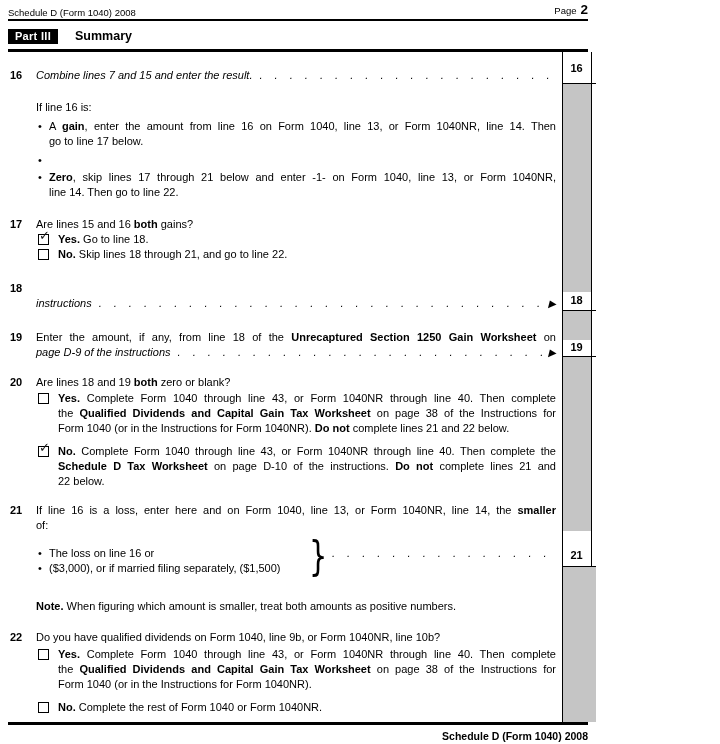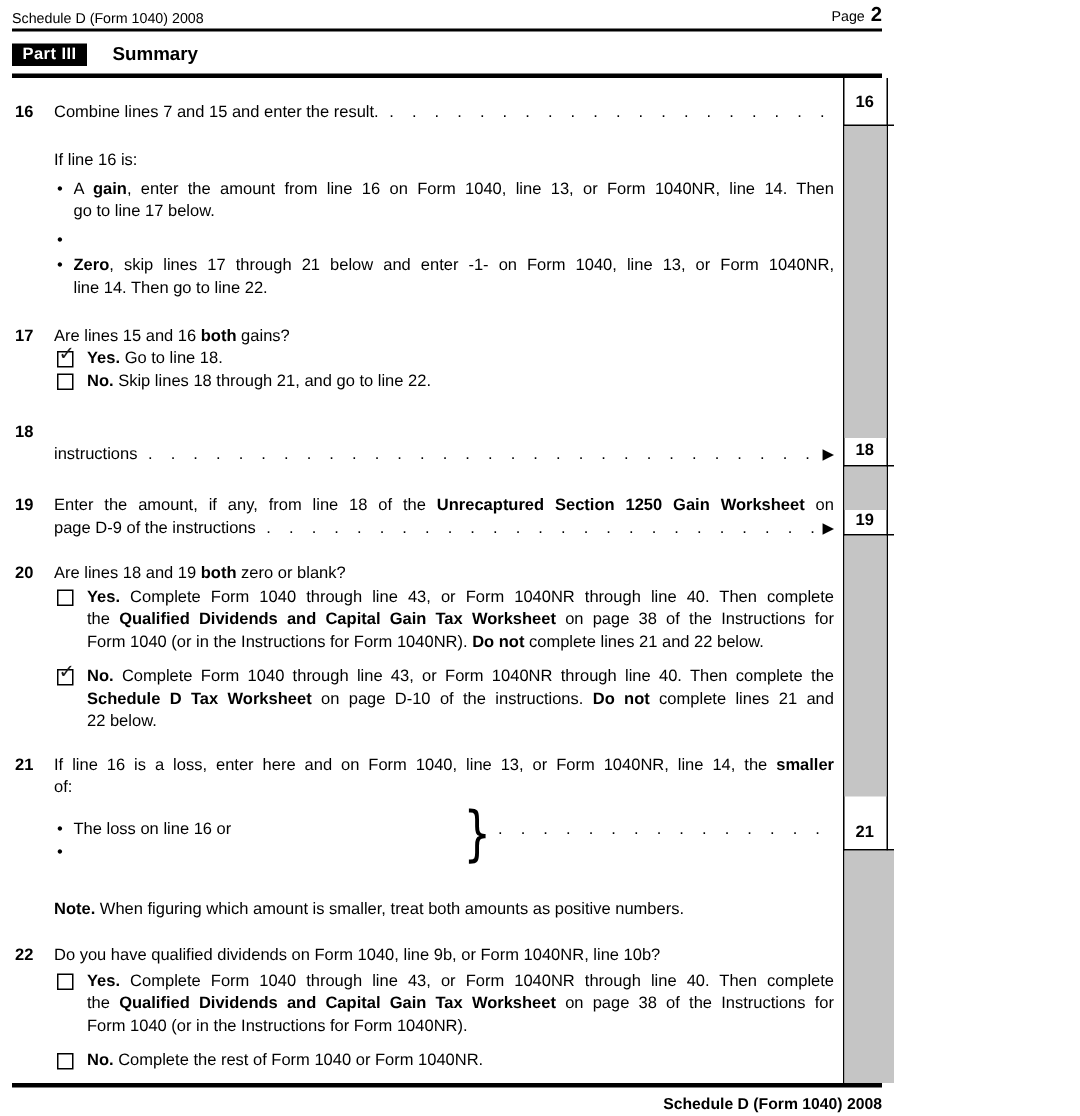--- a/index.html
+++ b/index.html
@@ -4,21 +4,21 @@
 <style>
   * { margin:0; padding:0; box-sizing:border-box; }
   html,body { background:#fff; }
   body { width:720px; height:744px; font-family:"Liberation Sans",sans-serif; color:#000; }
   #page { position:relative; width:596px; height:744px; overflow:hidden; background:#fff; }
   .abs { position:absolute; }
   .t { font-size:11px; line-height:15px; white-space:nowrap; }
   .t b, .b { font-weight:bold; }
   .small { font-size:9.5px; }
   .just { white-space:nowrap; text-align:justify; text-align-last:justify; overflow:hidden; }
-  .leaderrow { display:flex; align-items:center; }
+  .leaderrow { display:flex; align-items:center;font-style:italic; }
   .leader { flex:1 1 auto; overflow:hidden; white-space:nowrap; word-spacing:9px; margin:0 3px 0 7px; font-size:11px; }
   .arrow { flex:0 0 auto; font-size:10px; }
   .hline { background:#000; height:1px; }
   .vline { background:#000; width:1px; }
   .rule { background:#000; }
   .gray { background:var(--gray,#c5c5c5); }
   .cellnum { font-size:11px; font-weight:bold; width:29px; text-align:center; line-height:15px; }
   .amount { font-family:Liberation Serif, serif; font-style:italic; color:var(--amt,#8a8a8a);
             font-size:12.5px; letter-spacing:.5px; text-align:right; width:84px; padding-right:6px; line-height:15px; }
   .paren { font-size:12px; line-height:15px; }
@@ -124,20 +124,21 @@
   <div class="abs t just" style="left:58px;top:444px;width:498px"><span class="b">No.</span><span> Complete Form 1040 through line 43, or Form 1040NR through line 40. Then complete the</span></div>
   <div class="abs t just" style="left:58px;top:459px;width:498px"><span class="b">Schedule D Tax Worksheet</span><span> on page D-10 of the instructions. </span><span class="b">Do not</span><span> complete lines 21 and</span></div>
   <div class="abs t" style="left:58px;top:474px"><span>22 below.</span></div>
 
   <div class="abs t b" style="left:10px;top:503px;width:22px">21</div>
   <div class="abs t just" style="left:36px;top:503px;width:520px"><span>If line 16 is a loss, enter here and on Form 1040, line 13, or Form 1040NR, line 14, the </span><span class="b">smaller</span></div>
   <div class="abs t" style="left:36px;top:518px"><span>of:</span></div>
   <span class="abs bullet" style="left:38px;top:546px">•</span>
   <div class="abs t" style="left:49px;top:546px">The loss on line 16 or</div>
   <span class="abs bullet" style="left:38px;top:561px">•</span>
+  <div class="abs t" style="left:49px;top:561px">($3,000), or if married filing separately, ($1,500)</div>
   <div class="abs brace" style="left:309px;top:534px">}</div>
   <div class="abs t leaderrow" style="left:332px;top:546px;width:224px">
     <span class="leader" style="margin-left:0">. . . . . . . . . . . . . . . . . . . . . . . . . . . . . . . . . . . . . . . . . . . . . . . . . .</span>
   </div>
 
   <div class="abs t" style="left:36px;top:599px"><span class="b">Note.</span><span> When figuring which amount is smaller, treat both amounts as positive numbers.</span></div>
 
   <div class="abs t b" style="left:10px;top:630px;width:22px">22</div>
   <div class="abs t" style="left:36px;top:630px"><span>Do you have qualified dividends on Form 1040, line 9b, or Form 1040NR, line 10b?</span></div>
   <div class="abs cb" style="left:38px;top:649px">

